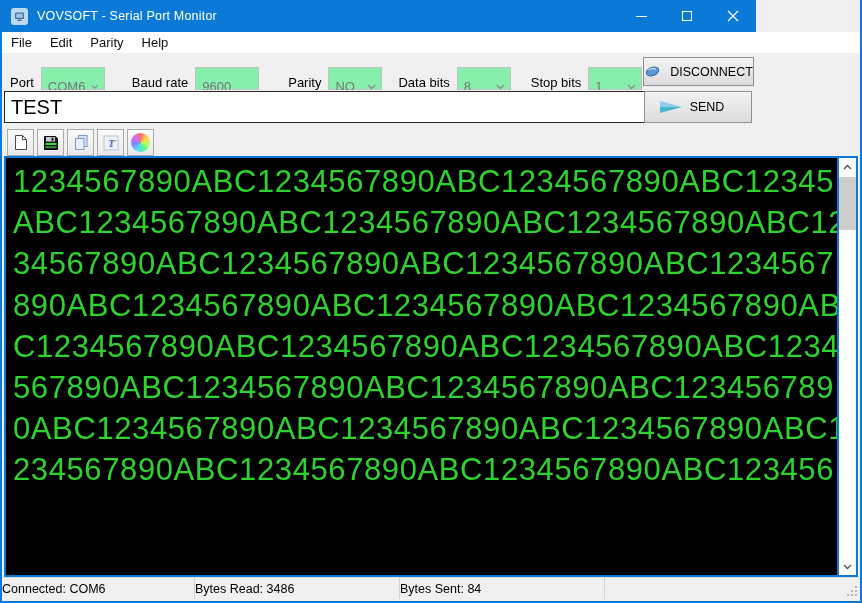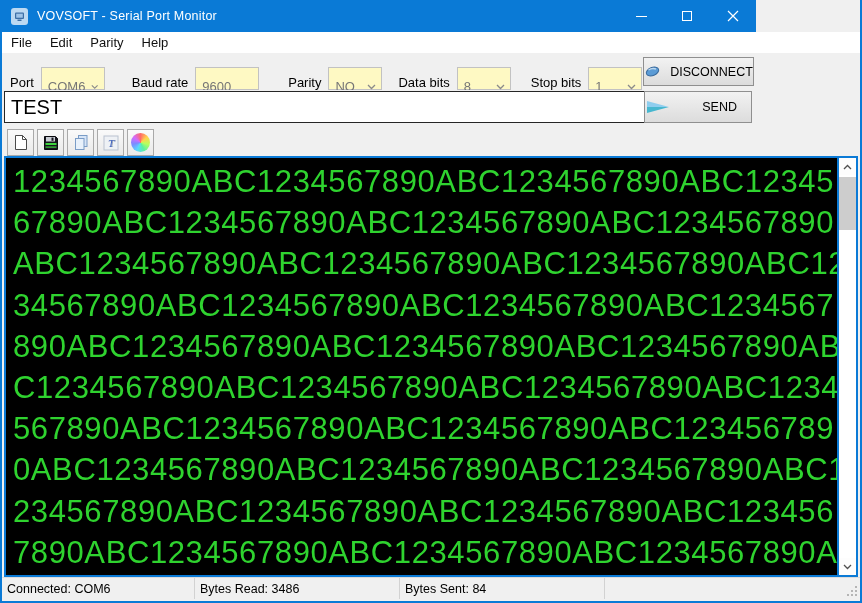--- a/index.html
+++ b/index.html
@@ -35,21 +35,21 @@
   .menu-item { padding: 9px 9px; }
   .menu-item:first-child { padding-left: 9px; }
 
   
   .configbar {
     position: absolute; top: 53px; left: 0; width: 756px; height: 37px;
     background: #f0f0f0; display: flex; align-items: flex-end; padding-left: 8px; font-size: 13px; color: #000;
   }
   .cfg-label { margin-right: 7px; }
   .combo {
-    height: 23px; background: #fef9c3; border: 1px solid #c2c2c2; color: #767676;
+    height: 23px; background: #86efac; border: 1px solid #c2c2c2; color: #767676;
     display: inline-flex; align-items: center; padding: 16px 5px 0 6px; font-size: 13px;
   }
   .combo .val { flex: 1; }
   .combo svg { margin-left: 6px; }
   .w62 { width: 64px; }
   .w52 { width: 54px; }
   .sp-a { margin-right: 27px; } .sp-b { margin-right: 29px; gap: 40px; } .sp-c { margin-right: 16px; } .sp-d { margin-right: 20px; }
 
   .btn {
     background: linear-gradient(#f2f2f2, #dcdcdc); border: 1px solid #8f8f8f;
@@ -59,21 +59,21 @@
   .disconnect-btn { position: absolute; right: 4px; top: 4px; width: 111px; height: 29px; gap: 9px; }
   .disconnect-btn svg { display: block; }
 
   
   .sendbar { position: absolute; top: 90px; left: 0; width: 754px; height: 37px; background: #f0f0f0; }
   .send-input {
     position: absolute; left: 2px; top: 1px; width: 742px; height: 32px;
     border: 1px solid #262626; background: #fff; font-family: "Liberation Sans", sans-serif;
     font-size: 20px; color: #000; padding: 0 6px; outline: none;
   }
-  .send-btn { position: absolute; right: 4px; top: 1px; width: 108px; height: 32px; gap: 6px; padding-right: 14px; justify-content: space-between; }
+  .send-btn { position: absolute; right: 4px; top: 1px; width: 108px; height: 32px; gap: 6px; padding-right: 14px; }
   .send-btn svg { display: block; }
 
   
   .iconbar { position: absolute; top: 127px; left: 0; width: 858px; height: 31px; background: #f0f0f0;
     display: flex; align-items: center; padding-left: 5px; }
   .tool-btn {
     width: 27px; height: 27px; margin-right: 3px; background: linear-gradient(#fafafa,#e9e9e9);
     border: 1px solid #a9a9a9; display: flex; align-items: center; justify-content: center; cursor: default;
   }
   .color-wheel { width: 19px; height: 19px; border-radius: 50%;
@@ -96,21 +96,21 @@
   .sb-arrow { height: 17px; display: flex; align-items: center; justify-content: center; background: #fdfdfd; }
   .sb-track { flex: 1; position: relative; background: #fff; }
   .sb-thumb { position: absolute; top: 2px; left: 0; width: 100%; height: 53px; background: #cdcdcd; }
 
   
   .statusbar {
     position: absolute; top: 577px; left: 0; width: 858px; height: 22px;
     background: #f0f0f0; border-top: 1px solid #dcdcdc; display: flex; align-items: stretch;
     font-size: 12.5px; color: #000;
   }
-  .status-panel { display: flex; align-items: center; padding-left: 5px; border-right: 1px solid #d2d2d2; }
+  .status-panel { display: flex; align-items: center; border-right: 1px solid #d2d2d2; }
   .sp1 { width: 193px; } .sp2 { width: 205px; } .sp3 { width: 205px; }
   .sp4 { flex: 1; border-right: none; position: relative; }
   .grip { position: absolute; right: 2px; bottom: 2px; }
 </style>
 </head>
 <body>
 
 <div class="window">
 
   <div class="titlebar">
@@ -235,29 +235,27 @@
         </svg>
     </div>
     <div class="tool-btn">
       <span class="color-wheel"></span>
     </div>
   </div>
 
   <div class="terminal">
     <div class="term-content">
       <div>1234567890ABC1234567890ABC1234567890ABC12345</div>
-      <div>67890ABC1234567890ABC1234567890ABC1234567890</div>
       <div>ABC1234567890ABC1234567890ABC1234567890ABC12</div>
       <div>34567890ABC1234567890ABC1234567890ABC1234567</div>
       <div>890ABC1234567890ABC1234567890ABC1234567890AB</div>
       <div>C1234567890ABC1234567890ABC1234567890ABC1234</div>
       <div>567890ABC1234567890ABC1234567890ABC123456789</div>
       <div>0ABC1234567890ABC1234567890ABC1234567890ABC1</div>
       <div>234567890ABC1234567890ABC1234567890ABC123456</div>
-      <div>7890ABC1234567890ABC1234567890ABC1234567890A</div>
     </div>
     <div class="term-scrollbar">
       <div class="sb-arrow">
         <svg width="9" height="6" viewBox="0 0 9 6">
             <path d="M1 5 L4.5 1.5 L8 5" fill="none" stroke="#505050" stroke-width="1.3"></path>
           </svg>
       </div>
       <div class="sb-track">
         <div class="sb-thumb"></div>
       </div>

